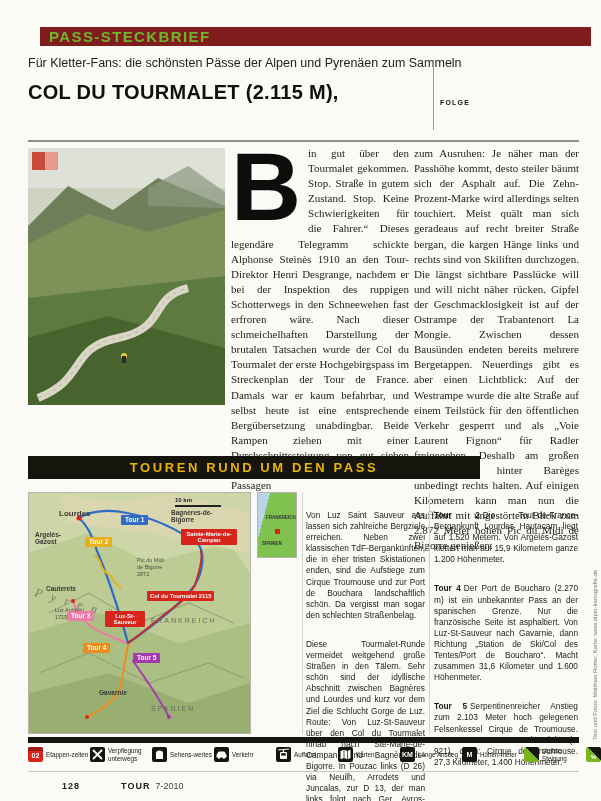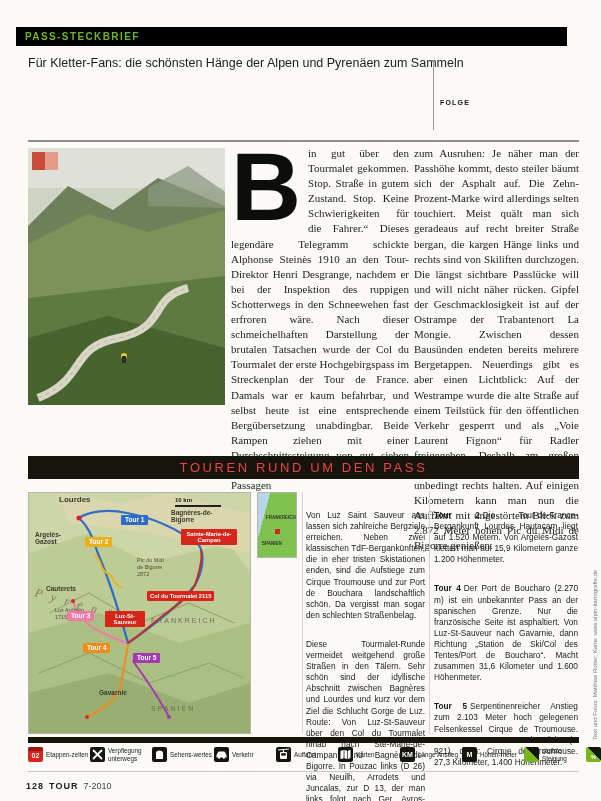--- a/index.html
+++ b/index.html
@@ -1,22 +1,22 @@
 <!DOCTYPE html>
 <html><head>
 <meta charset="utf-8">
 <style>
   html,body{margin:0;padding:0;background:#888;}
   #page{position:relative;width:601px;height:801px;background:#fbfaf6;overflow:hidden;
         font-family:"Liberation Sans",sans-serif;color:#1c1c1a;}
   .abs{position:absolute;}
 
   
-  .kicker-bar{left:16px;top:27px;width:551px;height:19px;background:#000000;box-sizing:border-box;
-              padding-left:9px;font-size:10px;font-weight:bold;letter-spacing:1.4px;
+  .kicker-bar{left:40px;top:27px;width:551px;height:19px;background:#7f1d1d;box-sizing:border-box;
+              padding-left:9px;font-size:15px;font-weight:bold;letter-spacing:1.4px;
               line-height:19px;color:#6fb52c;}
   .tagline{left:28px;top:56px;font-size:12.5px;color:#222;}
   .headline{left:28px;top:80px;width:400px;font-size:20px;font-weight:bold;line-height:24px;
             letter-spacing:.3px;color:#12100b;}
   .vdiv{left:433px;top:60px;width:1px;height:70px;background:#9a9a92;}
   .folge{left:440px;top:99px;font-size:7px;font-weight:bold;letter-spacing:1.2px;color:#15150e;}
   .episode{left:466px;top:56px;font-size:86px;font-weight:800;line-height:74px;letter-spacing:-3px;color:#12100b;}
   .header-rule{left:28px;top:140px;width:551px;height:2px;background:#8f8f86;}
 
   
@@ -29,22 +29,22 @@
 
   
   .col{font-family:"Liberation Serif","DejaVu Serif",serif;font-size:11px;line-height:15.1px;
        text-align:justify;color:#1d1d1a;}
   .col1{left:231px;top:146px;width:178px;height:298px;}
   .col2{left:414px;top:146px;width:165px;height:298px;}
   .dropcap{float:left;font-family:"Liberation Sans",sans-serif;font-weight:800;
            font-size:97px;line-height:76px;margin:3px 7px 0 0;color:#0d0d0b;}
 
   
-  .banner{left:28px;top:456px;width:551px;height:23px;background:#15150e;text-align:center;
-          font-size:13px;font-weight:normal;letter-spacing:2.6px;line-height:23px;color:#ef4444;}
+  .banner{left:28px;top:456px;width:452px;height:23px;background:#15150e;text-align:center;
+          font-size:13px;font-weight:bold;letter-spacing:2.6px;line-height:23px;color:#eab308;}
 
   
   .map{left:28px;top:492px;width:223px;height:242px;border:1px solid #b5b5ab;box-sizing:border-box;
        background:#ccd6a8;overflow:hidden;}
   .map .lbl{position:absolute;font-size:6.5px;font-weight:bold;color:#3a3a30;line-height:7px;}
   .map .big{font-size:8px;}
   .map .region{font-weight:normal;letter-spacing:2px;color:#6b6b5c;font-size:7px;}
   .map .tiny{font-weight:normal;font-size:5.5px;color:#4c4c40;}
   .map .pyr{font-family:"Liberation Serif",serif;font-style:italic;font-weight:normal;
             font-size:12px;letter-spacing:9px;color:#7a7a68;transform:rotate(16deg);}
@@ -79,35 +79,35 @@
          color:#fff;font-size:7px;font-weight:bold;text-align:center;line-height:15px;flex:0 0 15px;}
   .licon.cal{background:#d8251c;line-height:17px;}
   .licon.cal::before{content:"";position:absolute;left:0;top:0;right:0;height:4px;background:#9e1a13;
                      border-radius:2px 2px 0 0;}
   .licon svg{position:absolute;left:0;top:0;}
   .licon.tri{background:linear-gradient(to top right,#7ab51d 55%,#15150e 56%);line-height:20px;font-size:6px;}
   .llabel{font-size:6.3px;line-height:7.4px;color:#222;width:44px;}
 
   .footer-rule{left:28px;top:771px;width:551px;height:1px;background:#c8c8bf;}
   .footer{left:26px;top:781px;font-size:9px;color:#444;}
-  .footer b{letter-spacing:1px;color:#1c1c1a;}
+  .footer b{letter-spacing:1px;color:#1c1c1a;margin-left:36px;}
   .credit{right:3px;top:555px;writing-mode:vertical-rl;transform:rotate(180deg);
           font-size:6px;color:#777;height:185px;}
 </style>
 </head>
 <body>
 
 <div id="page">
 
   <div class="abs kicker-bar">
     <span>PASS-STECKBRIEF</span>
   </div>
-  <div class="abs tagline">Für Kletter-Fans: die schönsten Hänge der Alpen und Pyrenäen zum Sammeln</div>
+  <div class="abs tagline">Für Kletter-Fans: die schönsten Pässe der Alpen und Pyrenäen zum Sammeln</div>
   <div class="abs headline">
-    <br>
+    <span>COL DU TOURMALET (2.115 M),</span><br>
   </div>
   <div class="abs vdiv"></div>
   <div class="abs folge">FOLGE</div>
   <div class="abs header-rule"></div>
 
   <div class="abs photo">
     <svg width="197" height="257" viewBox="0 0 197 257">
       <rect width="197" height="70" fill="#dfe1d8"></rect>
       <rect y="40" width="197" height="40" fill="#cfd4c2"></rect>
       <polygon points="0,78 40,38 85,62 130,30 197,58 197,90 0,96" fill="#6e7f59"></polygon>
@@ -147,21 +147,21 @@
       <path d="M99,150 C112,142 126,128 140,118 C152,110 162,100 166,92 C170,80 174,66 172,58" stroke="#c62f28" stroke-width="2" fill="none" stroke-linecap="round"></path>
       <path d="M66,62 C74,68 70,76 78,80 C86,84 84,92 92,94" stroke="#e8b11c" stroke-width="2" fill="none" stroke-linecap="round"></path>
       <path d="M97,150 C84,144 70,140 60,132 C50,124 46,116 44,108" stroke="#ee7ba6" stroke-width="2" fill="none" stroke-linecap="round"></path>
       <path d="M99,152 C96,168 94,184 90,198 C84,210 70,218 58,224" stroke="#ee8c1d" stroke-width="2" fill="none" stroke-linecap="round"></path>
       <path d="M104,168 C114,182 124,196 132,210 C136,216 138,220 140,224" stroke="#a43ab0" stroke-width="2" fill="none" stroke-linecap="round"></path>
       <circle cx="50" cy="25" r="2.5" fill="#d8251c"></circle>
       <circle cx="44" cy="108" r="2" fill="#d8251c"></circle>
       <circle cx="58" cy="224" r="2" fill="#d8251c"></circle>
       <circle cx="140" cy="224" r="2" fill="#a43ab0"></circle>
     </svg>
-    <span class="lbl big" style="left:30px;top:3px;">Lourdes</span>
+    <span class="lbl big" style="left:30px;top:17px;">Lourdes</span>
     <span class="scale"><span>10 km</span><span class="bar"></span></span>
     <span class="lbl" style="left:142px;top:16px;width:44px;">Bagnères-de-Bigorre</span>
     <span class="lbl" style="left:6px;top:38px;width:34px;">Argelès-Gazost</span>
     <span class="lbl" style="left:17px;top:92px;">Cauterets</span>
     <span class="lbl" style="left:70px;top:196px;">Gavarnie</span>
     <span class="lbl region" style="left:122px;top:124px;">FRANKREICH</span>
     <span class="lbl region" style="left:122px;top:212px;">SPANIEN</span>
     <span class="lbl pyr" style="left:4px;top:112px;">Pyrenäen</span>
     <span class="lbl tiny" style="left:26px;top:114px;width:30px;">Luz Ardiden 1715</span>
     <span class="lbl tiny" style="left:108px;top:64px;width:34px;">Pic du Midi de Bigorre 2872</span>

